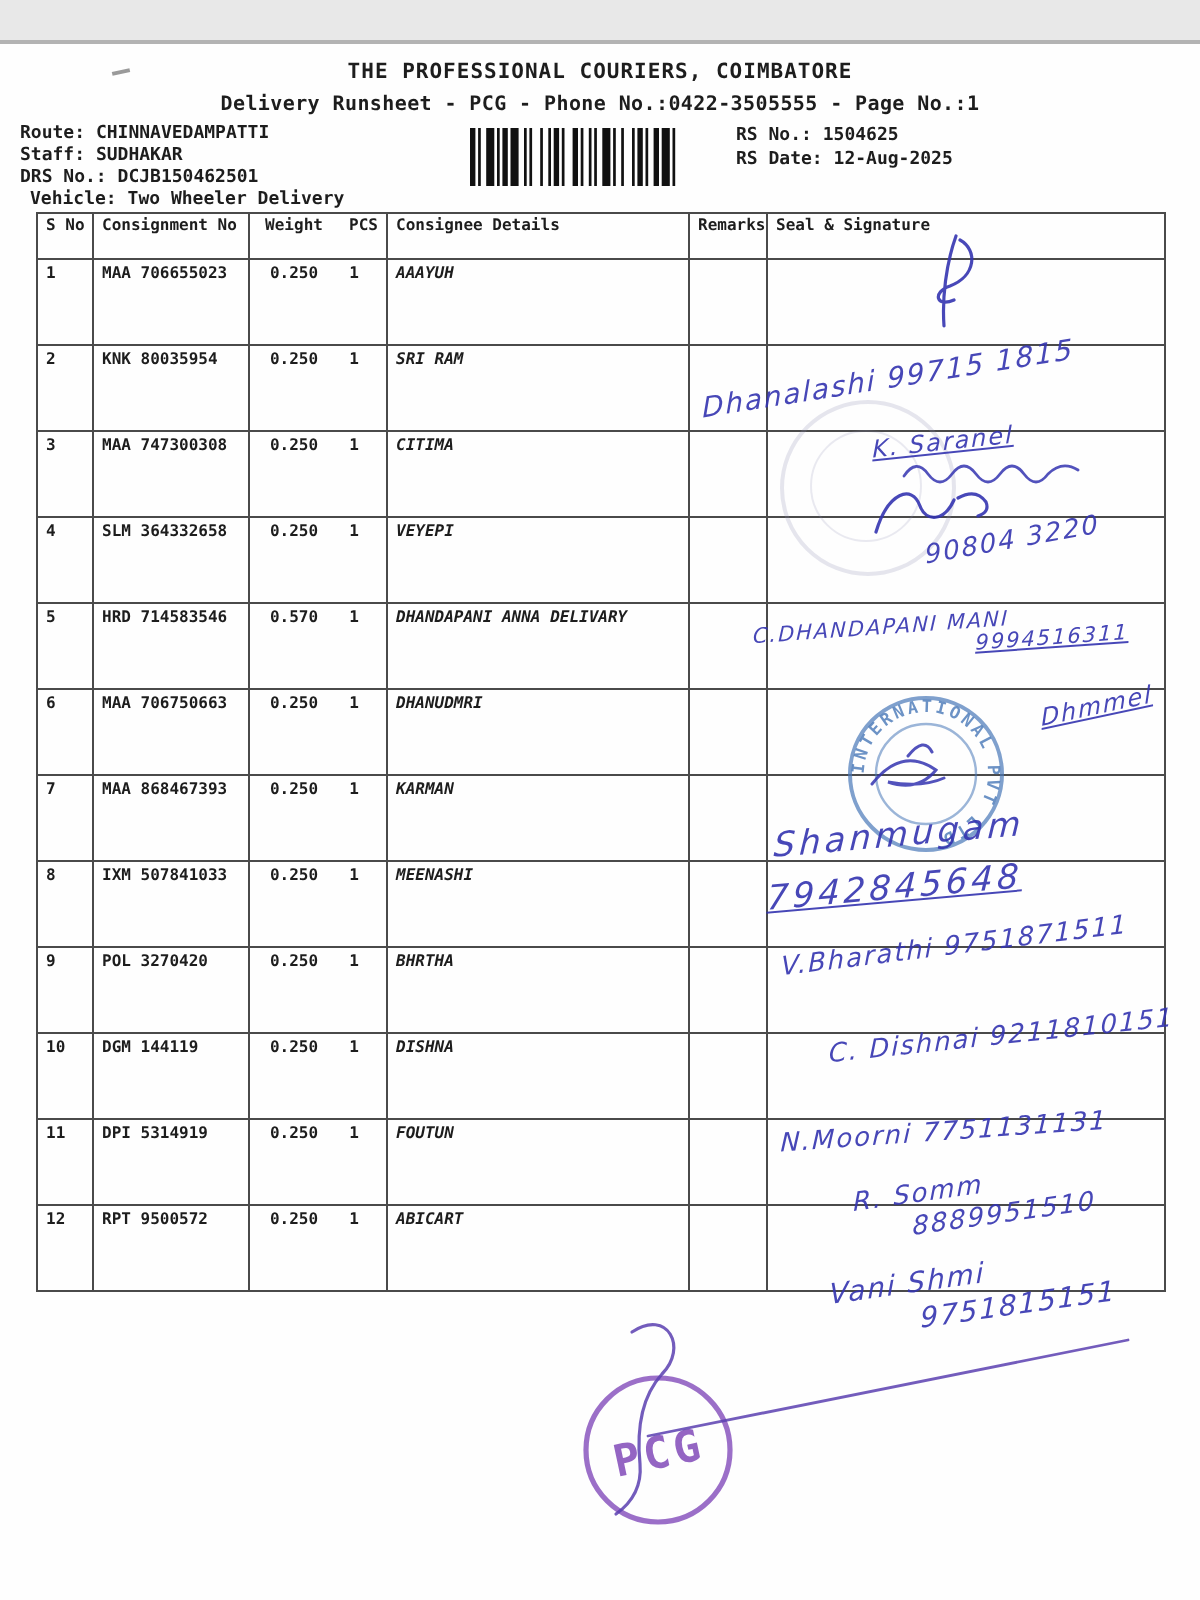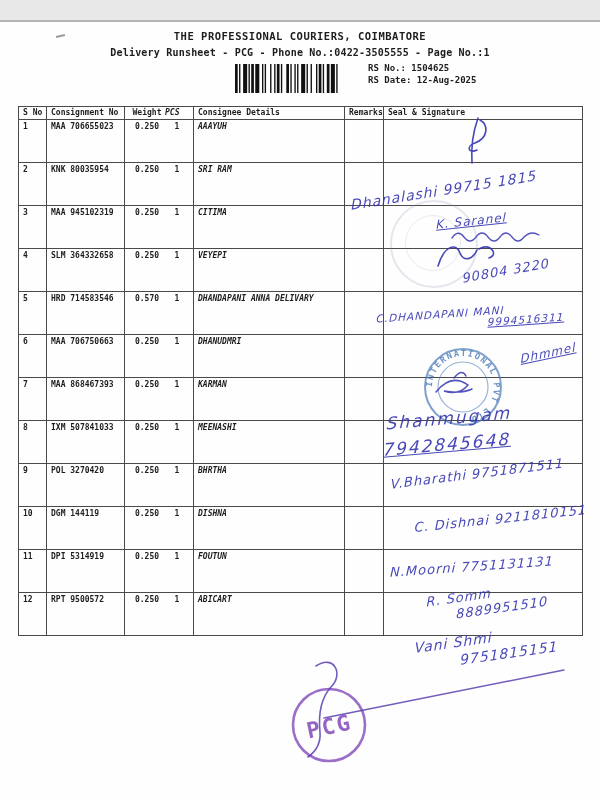--- a/index.html
+++ b/index.html
@@ -14,30 +14,30 @@
          font-size:10px;font-weight:bold;letter-spacing:.2px;}
 
   .meta-left{position:absolute;left:10px;top:42px;font-size:9px;font-weight:bold;line-height:11px;white-space:pre;}
   .meta-left .veh{padding-left:5px;}
   .meta-right{position:absolute;left:368px;top:42px;font-size:9px;font-weight:bold;line-height:12px;white-space:pre;}
   .barcode{position:absolute;left:235px;top:44px;}
 
   table.sheet{position:absolute;left:18px;top:86px;width:564px;border-collapse:collapse;table-layout:fixed;}
   table.sheet th,table.sheet td{border:1px solid #4a4a4a;font-weight:bold;
         font-size:8px;vertical-align:top;padding:2px 4px;overflow:hidden;white-space:nowrap;}
-  table.sheet th{height:10px;text-align:left;padding-top:1px;padding-bottom:1px;}
+  table.sheet th{height:10px;text-align:left;padding-top:1px;padding-bottom:11px;}
   table.sheet td{height:38px;}
   th.h-seal{text-align:center;}
   .col-sno{width:28px;}.col-con{width:78px;}.col-wp{width:69px;}
   .col-cons{width:151px;}.col-rem{width:39px;}.col-seal{width:199px;}
   td.c-cons{padding-left:10px;font-style:italic;}
   .wp-wrap{display:flex;}
   .wp-wrap .w{width:36px;display:inline-block;text-align:center;}
   .wp-wrap .p{flex:1;text-align:center;}
-  th .wp-wrap .p{text-align:left;font-style:italic;}
+  th .wp-wrap .p{text-align:right;}
 
   .sig-layer{position:absolute;left:0;top:0;width:600px;height:800px;pointer-events:none;}
   .sig{position:absolute;font-family:"DejaVu Sans",sans-serif;font-style:italic;
        color:#3434b0;white-space:nowrap;letter-spacing:1px;opacity:.9;}
   .sig .l2{display:block;}
   .u{text-decoration:underline;}
   .sig-svg,.stamp-svg{position:absolute;}
 
   .faint-stamp{position:absolute;left:390px;top:180px;width:84px;height:84px;border-radius:50%;
        border:2px solid rgba(140,140,178,.22);}
@@ -47,20 +47,21 @@
 </head>
 <body>
 
 <div class="page">
   <div class="scan-topline"></div>
   <div class="scan-dash"></div>
 
   <div class="title">THE PROFESSIONAL COURIERS, COIMBATORE</div>
   <div class="subtitle">Delivery Runsheet - PCG - Phone No.:0422-3505555 - Page No.:1</div>
 
+  <div class="meta-left"><div><span>Route:</span> <span>CHINNAVEDAMPATTI</span></div><div><span>Staff:</span> <span>SUDHAKAR</span></div><div><span>DRS No.:</span> <span>DCJB150462501</span></div><div class="veh"><span>Vehicle:</span> <span>Two Wheeler Delivery</span></div></div>
 
   <svg class="barcode" id="barcode" width="122" height="29">
       <rect x="0" y="0" width="2.7" height="29" fill="#111"></rect>
       <rect x="4.050000000000001" y="0" width="1.35" height="29" fill="#111"></rect>
       <rect x="8.100000000000001" y="0" width="4.050000000000001" height="29" fill="#111"></rect>
       <rect x="13.500000000000002" y="0" width="1.35" height="29" fill="#111"></rect>
       <rect x="16.200000000000003" y="0" width="2.7" height="29" fill="#111"></rect>
       <rect x="20.250000000000004" y="0" width="4.050000000000001" height="29" fill="#111"></rect>
       <rect x="27.000000000000004" y="0" width="1.35" height="29" fill="#111"></rect>
       <rect x="29.700000000000006" y="0" width="1.35" height="29" fill="#111"></rect>
@@ -131,21 +132,21 @@
               <span class="w">0.250</span>
               <span class="p">1</span>
             </span>
           </td>
           <td class="c-cons">SRI RAM</td>
           <td></td>
           <td></td>
         </tr>
       <tr>
           <td>3</td>
-          <td>MAA 945102319</td>
+          <td>MAA 747300308</td>
           <td>
             <span class="wp-wrap">
               <span class="w">0.250</span>
               <span class="p">1</span>
             </span>
           </td>
           <td class="c-cons">CITIMA</td>
           <td></td>
           <td></td>
         </tr>

